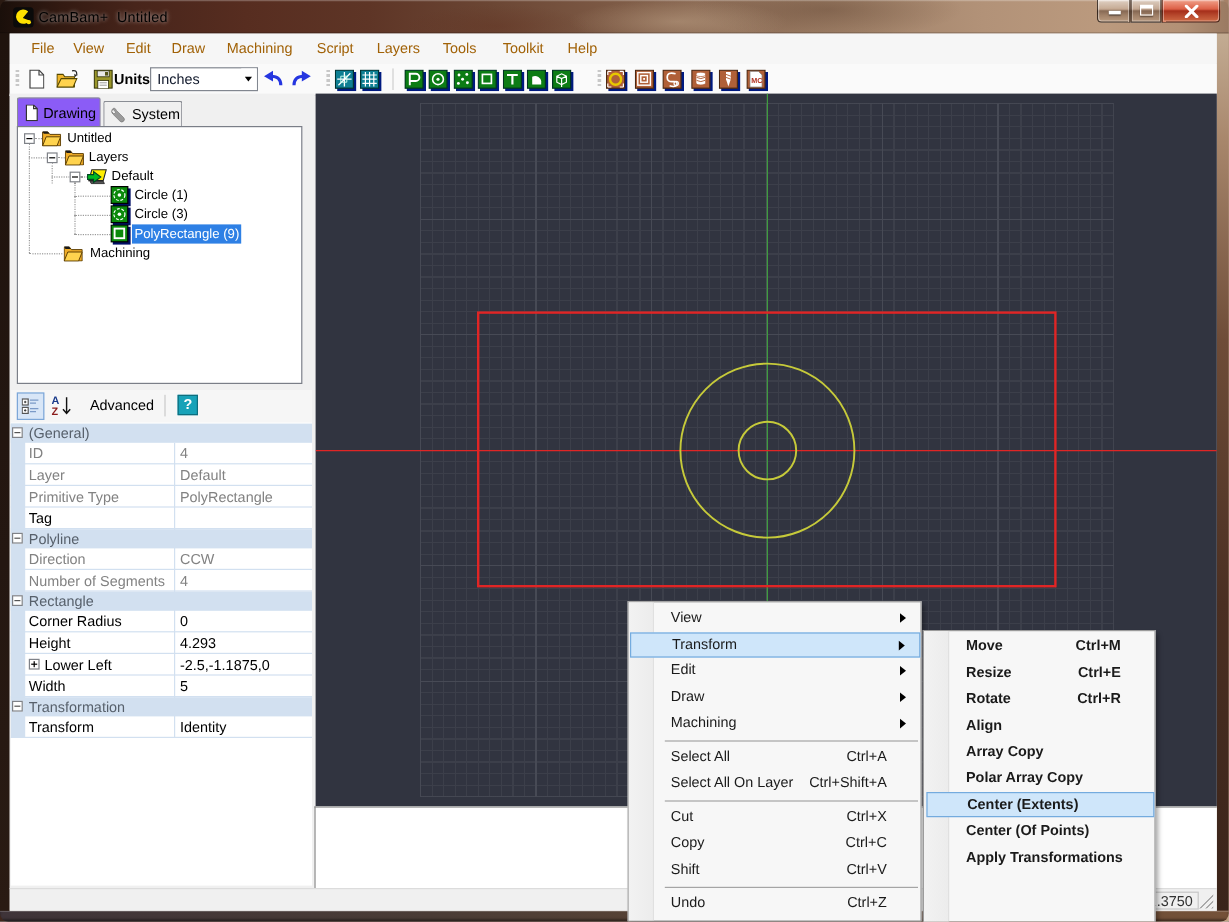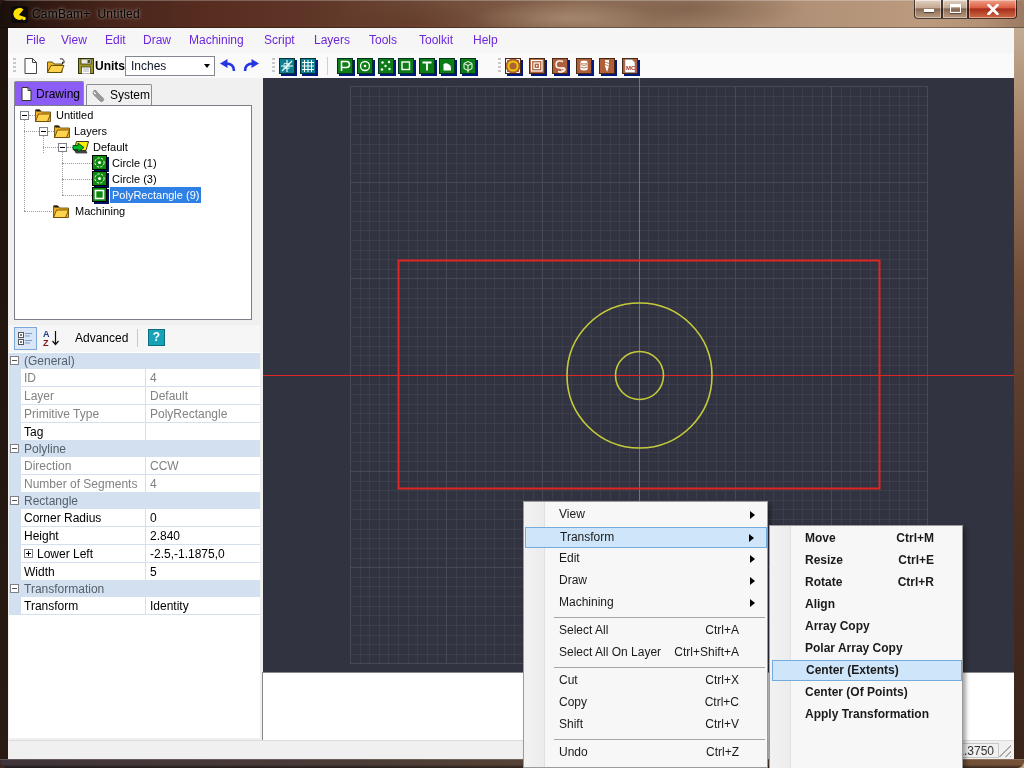--- a/index.html
+++ b/index.html
@@ -31,21 +31,21 @@
   box-shadow: inset 0 0 0 1px rgba(255,255,255,0.4);
 }
 #btnmin { left:0; width:28px; border-bottom-left-radius:4px; }
 #btnmax { left:28px; width:26px; }
 #btnclose { left:54px; width:49px; border-bottom-right-radius:4px;
   background: linear-gradient(180deg,#f0a089 0%,#dd6046 42%,#a52e1a 50%,#b84a2e 72%,#cf6a44 100%);
 }
 
 
 #menubar { left:8px; top:28px; width:1006px; height:25px; background:#f6f6f6; }
-.mitem { position:absolute; top:0; height:25px; line-height:25px; font-size:12px; color:#6d28d9; }
+.mitem { position:absolute; top:0; height:25px; line-height:25px; font-size:12px; color:#a16207; }
 
 
 #toolbar { left:8px; top:53px; width:1006px; height:27px; background:#fafafa; border-bottom:1px solid #e2e2e2; }
 .grip { position:absolute; top:5px; width:3px; height:16px; background-image:repeating-linear-gradient(180deg,#c8c8c8 0 2px,transparent 2px 4px); }
 .tsep { position:absolute; top:4px; width:1px; height:18px; background:#d0d0d0; }
 #units { left:87px; top:6px; font-size:12px; font-weight:bold; color:#000; }
 #combo { left:117px; top:3px; width:90px; height:20px; background:#fff; border:1px solid #828790; }
 #combo span { position:absolute; left:5px; top:2px; font-size:12px; color:#0f172a; }
 #combo .dd { position:absolute; right:0; top:0; width:13px; height:18px; background:#fff; }
 #combo .dd:after { content:""; position:absolute; left:3px; top:7px; border:3.5px solid transparent; border-top:4px solid #000; }
@@ -403,21 +403,21 @@
     <div class="pcat" style="top:141px">
         <div class="catbox" style="top:3px"></div>
         <span>Rectangle</span>
       </div>
     <div class="prow pline" style="top:157px;height:18px">
         <span class="lab">Corner Radius</span>
         <span class="val">0</span>
       </div>
     <div class="prow pline" style="top:175px;height:18px">
         <span class="lab">Height</span>
-        <span class="val">2.840</span>
+        <span class="val">4.293</span>
       </div>
     <div class="prow pline" style="top:193px;height:18px">
         <span class="lab" style="left:28px">Lower Left</span>
         <span class="val">-2.5,-1.1875,0</span>
         <div class="expbox" style="left:15px;top:4px;background:#fff">
           <i style="position:absolute;left:3px;top:1px;width:1px;height:5px;background:#000"></i>
         </div>
       </div>
     <div class="prow pline" style="top:211px;height:18px">
         <span class="lab">Width</span>
@@ -523,16 +523,16 @@
     <div class="mi" style="top:112px">
         <span class="t">Polar Array Copy</span>
       </div>
     <div class="mi hl" style="top:134px;left:2px;width:190px">
         <span class="t" style="left:33px;top:2px">Center (Extents)</span>
       </div>
     <div class="mi" style="top:156px">
         <span class="t">Center (Of Points)</span>
       </div>
     <div class="mi" style="top:178px">
-        <span class="t">Apply Transformation</span>
+        <span class="t">Apply Transformations</span>
       </div>
   </div>
 </div>
 
 </body></html>

